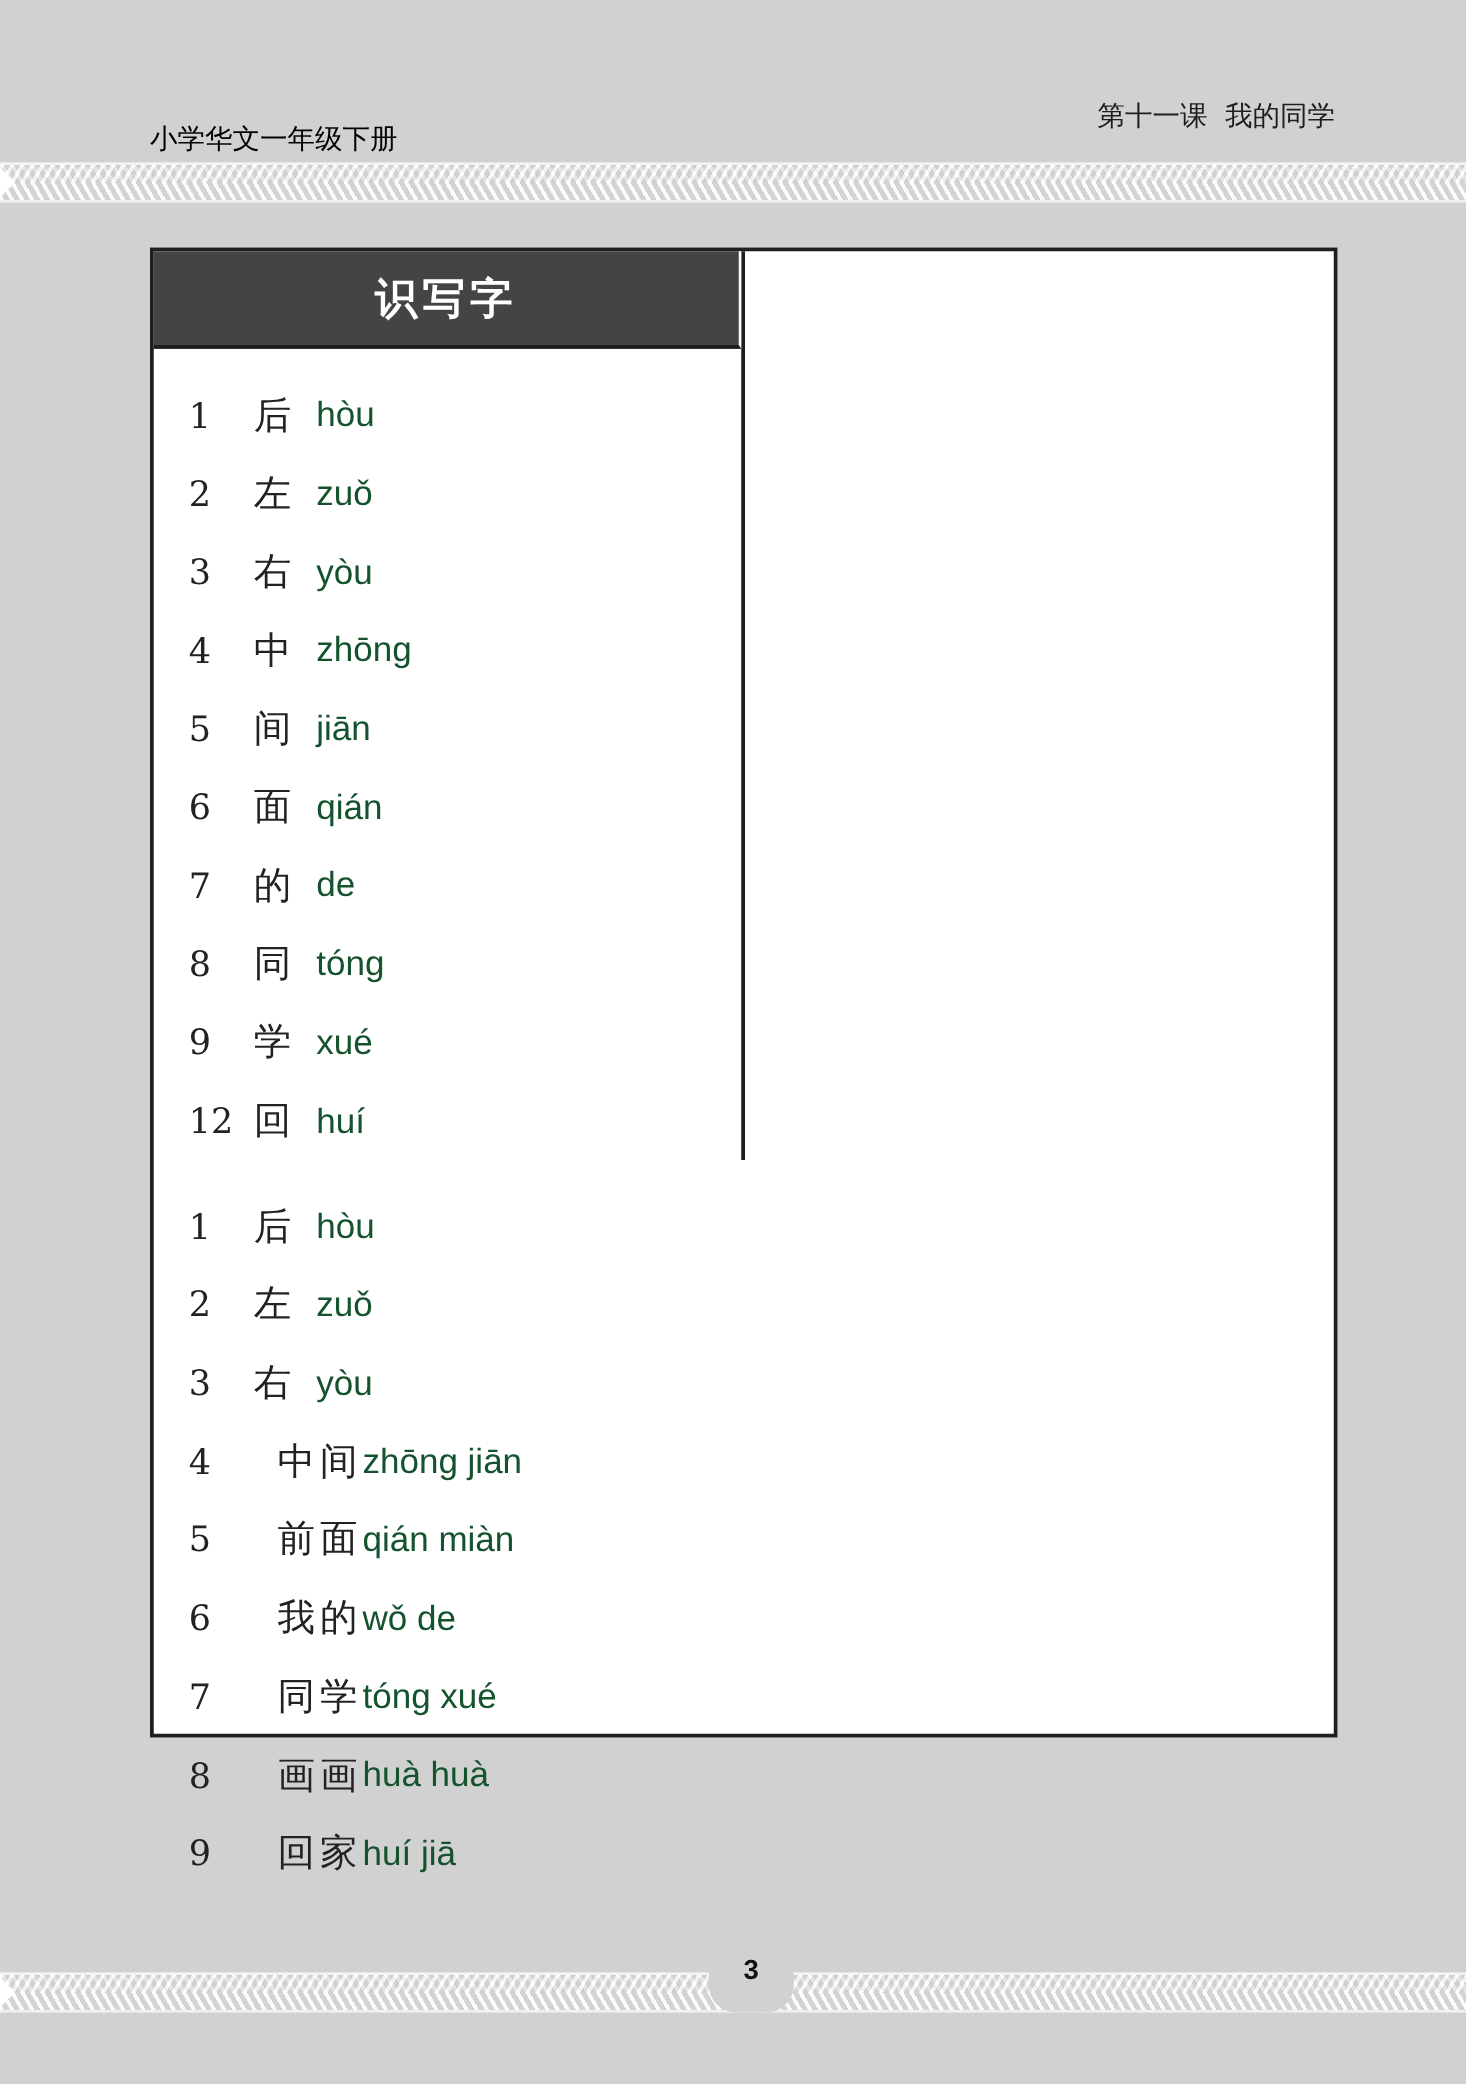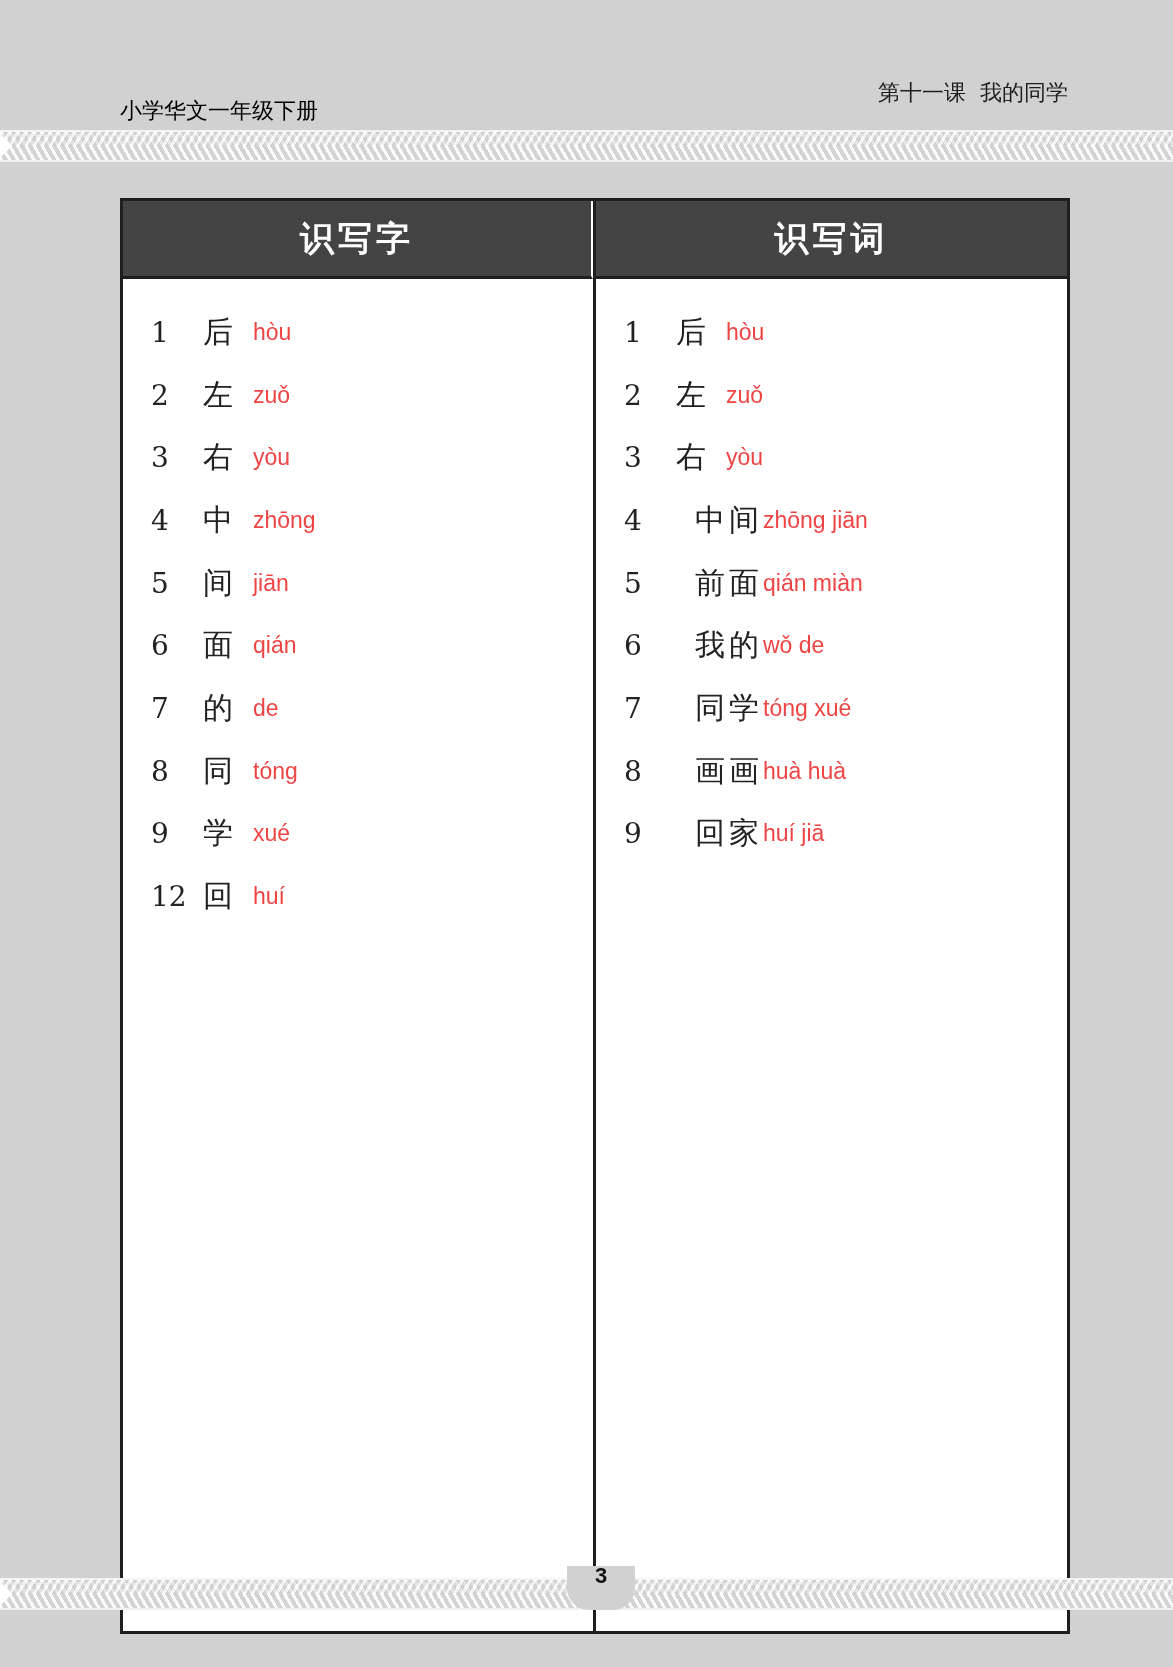--- a/index.html
+++ b/index.html
@@ -81,25 +81,26 @@
       font-family: "Liberation Sans", sans-serif;
       font-weight: bold;
       font-size: 22px;
       color: #111;
     }
     .table-wrap {
       position: absolute;
       left: 120px;
       top: 198px;
       width: 950px;
-      height: 1436px;
+      height: 1192px;
       border: 3px solid #1f1f1f;
       background: #ffffff;
       box-sizing: border-box;
       display: flex;
+      flex-direction: column;
     }
     .col {
       position: relative;
       height: 100%;
       box-sizing: border-box;
     }
     .col-left {
       width: 473px;
       border-right: 3px solid #1f1f1f;
     }
@@ -144,22 +145,22 @@
       font-size: 30px;
       color: #222;
     }
     .char-wide {
       width: 87px;
       letter-spacing: 4px;
       text-align: right;
     }
     .pinyin {
       font-family: "Liberation Sans", sans-serif;
-      font-size: 23px;
-      color: #ef4444;
+      font-size: 28px;
+      color: #14532d;
       text-align: center;
     }
   </style>
 </head>
 <body>
 
 <div class="header-left">小学华文一年级下册</div>
 <div class="header-right">第十一课  我的同学</div>
 
 <div class="chevron-strip strip-top">
@@ -217,21 +218,20 @@
         </div>
       <div class="row">
           <span class="num">12</span>
           <span class="char">回</span>
           <span class="pinyin">huí</span>
         </div>
     </div>
   </div>
 
   <div class="col col-right">
-    <div class="col-header">识写词</div>
     <div class="rows">
       <div class="row">
           <span class="num">1</span>
           <span class="char">后</span>
           <span class="pinyin">hòu</span>
         </div>
       <div class="row">
           <span class="num">2</span>
           <span class="char">左</span>
           <span class="pinyin">zuǒ</span>

